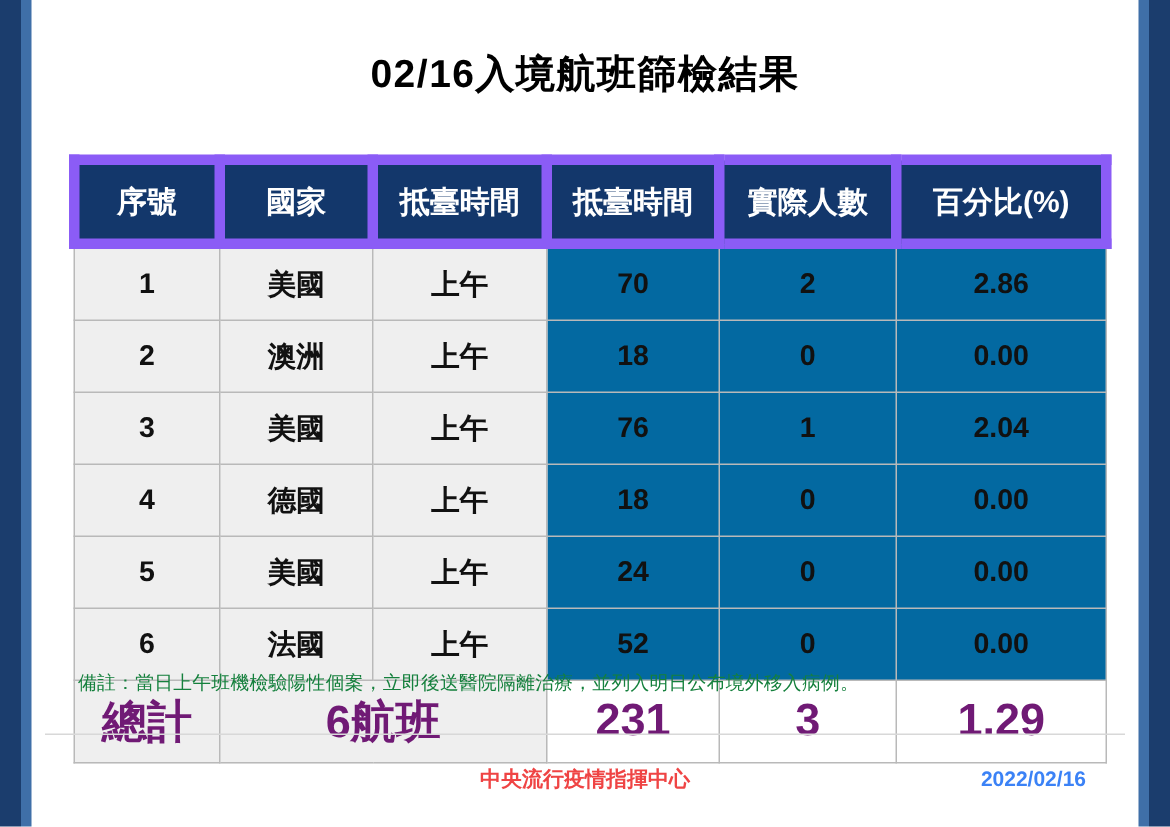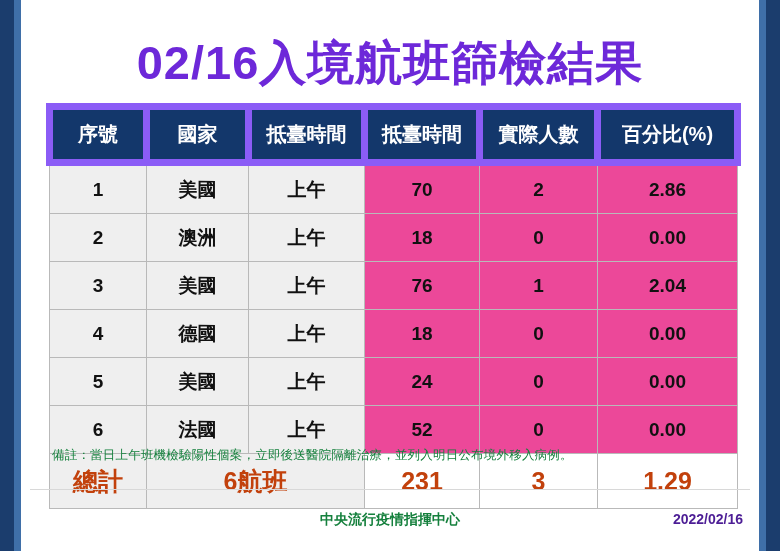--- a/index.html
+++ b/index.html
@@ -39,60 +39,60 @@
   }
   .edge-bar-inner.left { left: 14px; }
   .edge-bar-inner.right { right: 14px; }
 
   .title {
     position: absolute;
     top: 32px;
     left: 0;
     width: 780px;
     text-align: center;
-    font-size: 47px;
-    font-weight: bold;
-    color: #6d28d9;
+    font-size: 26px;
+    font-weight: bold;
+    color: #000000;
     letter-spacing: 1px;
   }
 
   table.result-table {
     position: absolute;
     top: 103px;
     left: 46px;
     width: 688px;
     border-collapse: collapse;
     table-layout: fixed;
   }
   table.result-table th,
   table.result-table td {
     border: 1px solid #b9b9b9;
     text-align: center;
     font-weight: bold;
     color: #111111;
     height: 45px;
     font-size: 19px;
-    background: #ec4899;
+    background: #0369a1;
   }
   table.result-table thead th {
     background: #13376b;
     color: #ffffff;
     font-size: 20px;
     height: 47px;
     border: 7px solid #8b5cf6;
   }
   table.result-table tbody tr td:nth-child(1),
   table.result-table tbody tr td:nth-child(2),
   table.result-table tbody tr td:nth-child(3) {
     background: #efefef;
   }
   table.result-table tbody tr.total-row td {
     background: #efefef;
-    color: #c2410c;
-    font-size: 25px;
+    color: #701a75;
+    font-size: 30px;
     height: 52px;
   }
   table.result-table tbody tr.total-row td.num-cell {
     background: #ffffff;
   }
 
   .col1 { width: 97px; }
   .col2 { width: 102px; }
   .col3 { width: 116px; }
   .col4 { width: 115px; }
@@ -122,29 +122,29 @@
     height: 1px;
     background: #d8d8d8;
   }
   .footer-center {
     position: absolute;
     left: 0;
     top: 511px;
     width: 780px;
     text-align: center;
     font-size: 14px;
-    color: #15803d;
+    color: #ef4444;
     font-weight: bold;
   }
   .footer-date {
     position: absolute;
-    right: 37px;
+    right: 56px;
     top: 511px;
     font-size: 14px;
-    color: #4c1d95;
+    color: #3b82f6;
     font-weight: bold;
   }
 </style>
 </head>
 <body>
 
 <div class="page">
 
   <div class="edge-bar left"></div>
   <div class="edge-bar-inner left"></div>

